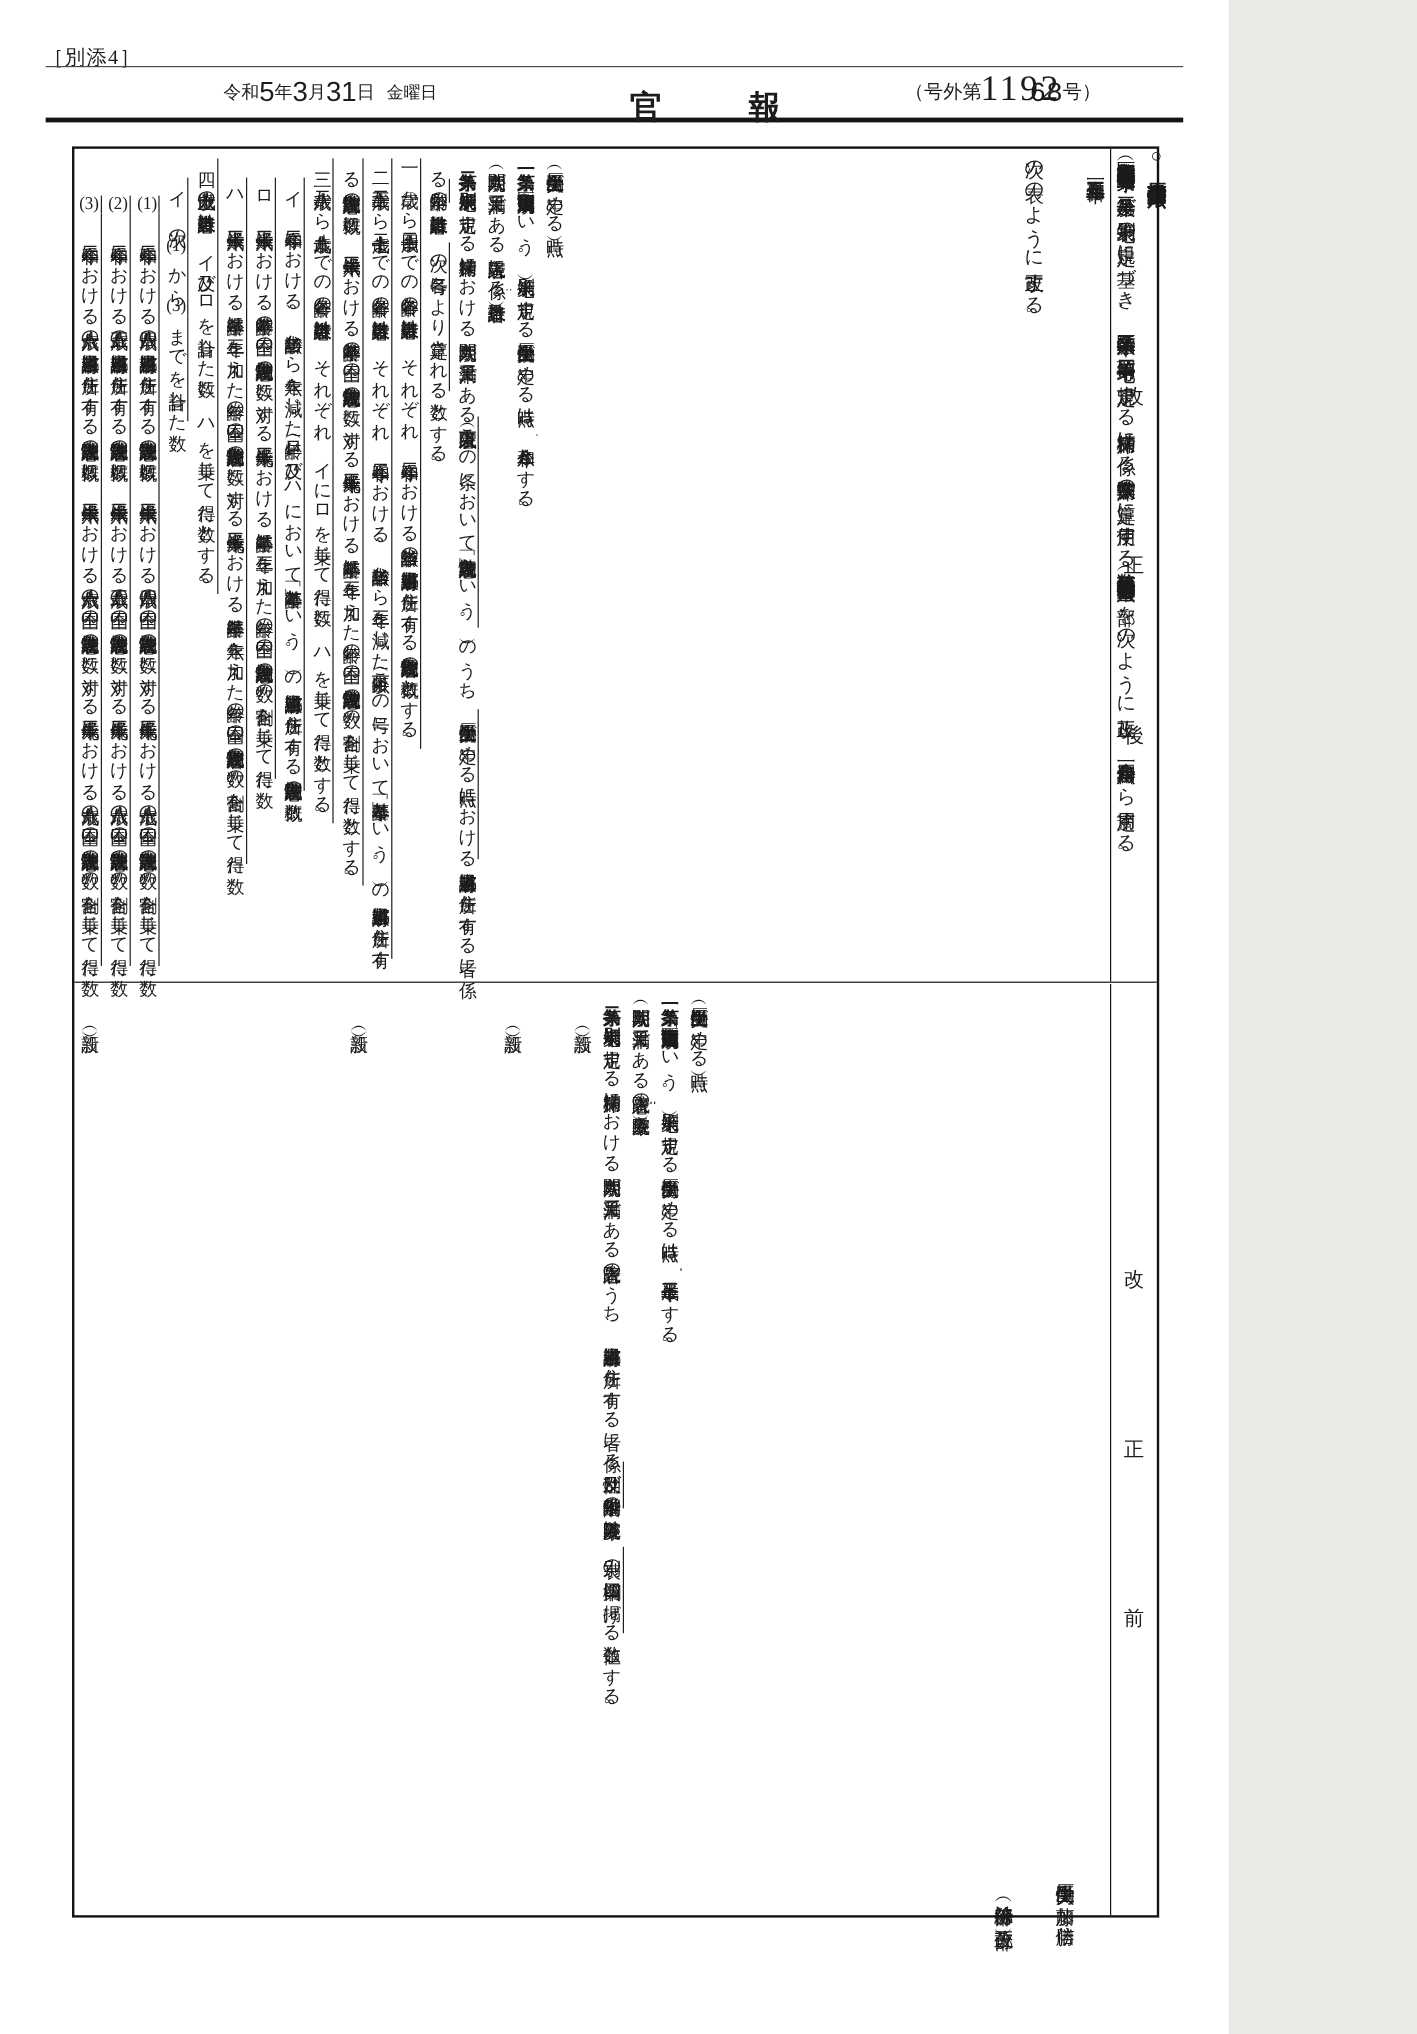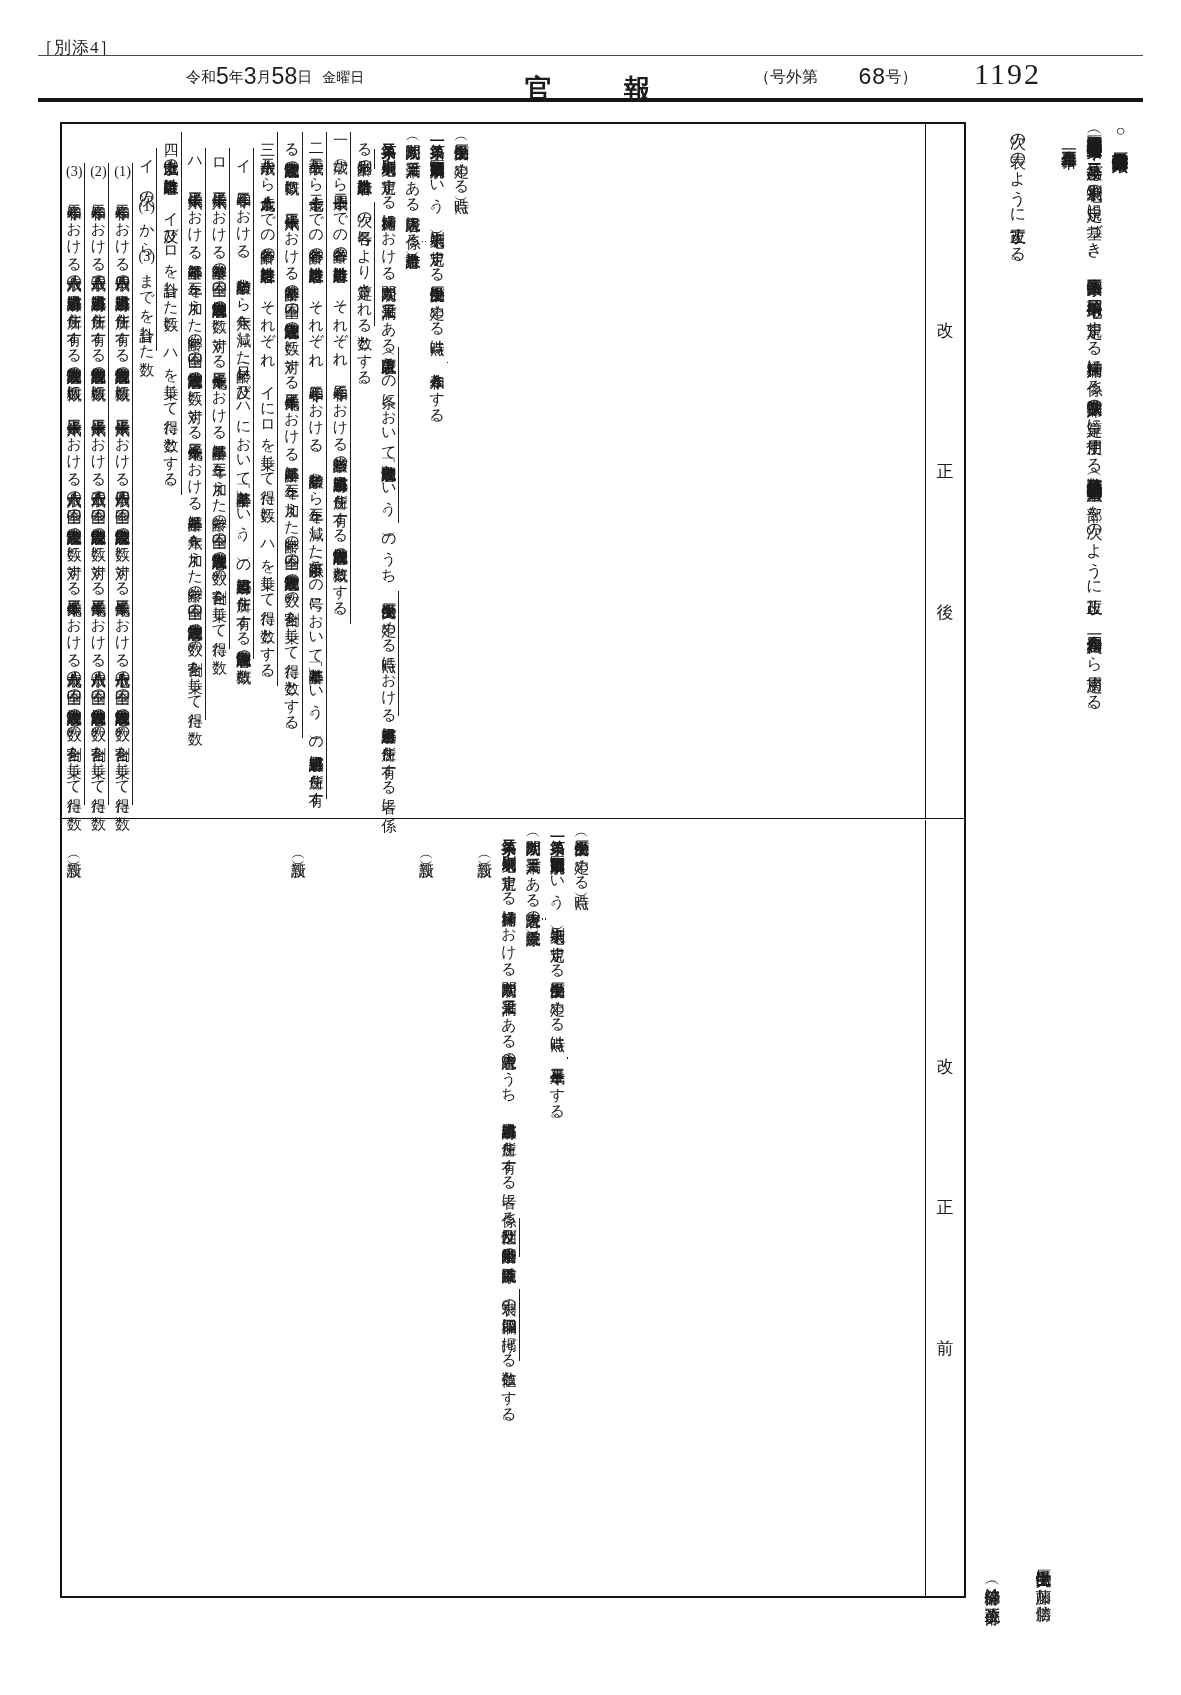--- a/index.html
+++ b/index.html
@@ -1,17 +1,17 @@
 <!DOCTYPE html>
 <html lang="ja"><head>
 <meta charset="utf-8">
 <style>
   html,body { margin:0; padding:0; background:#e9e9e6; }
   .page {
-    position:relative; width:1181px; height:1695px; background:#ffffff;
+    position:relative; width:1024px; height:1695px; background:#ffffff;
     color:#1c1c1c; overflow:hidden;
     font-family:"Liberation Serif","DejaVu Serif",serif;
   }
   .vert { writing-mode:vertical-rl; text-orientation:mixed; line-break:normal; }
 
   
   .attachment { position:absolute; top:36px; left:36px; font-size:17px; letter-spacing:1px; }
   .gz-header {
     position:absolute; top:55px; left:38px; right:38px; height:42px;
     border-top:1px solid #4a4a4a; border-bottom:4px solid #141414;
@@ -61,21 +61,21 @@
   .tcy { text-combine-upright:all; }
 </style>
 </head>
 <body>
 
 <div class="page">
 
   <div class="attachment">［別添4］</div>
 
   <div class="gz-header">
-    <span class="gz-date"><span>令和</span><span class="num">5</span><span>年</span><span class="num">3</span><span>月</span><span class="num">58</span><span>日</span><span class="gz-weekday">金曜日</span></span>
+    <span class="gz-date"><span>令和</span><span class="num">5</span><span>年</span><span class="num">3</span><span>月</span><span class="num">31</span><span>日</span><span class="gz-weekday">金曜日</span></span>
     <span class="gz-title">官報</span>
     <span class="gz-issue"><span>（号外第</span><span class="num">68</span><span>号）</span></span>
     <span class="gz-page">1192</span>
   </div>
 
   <div class="content">
 
     <div class="preamble vert">
       <p class="p-notice">○厚生労働省告示第百五十六号</p>
       <p class="p-body">医療法施行規則（昭和二十三年厚生省令第五十号）第三十条の三十第二号及び別表第七の規定に基づき、医療法第三十条の四第二項第十七号に規定する精神病床に係る基準病床数の算定に使用する数値等（平成十八年厚生労働省告示第百六十一号）の一部を次のように改正し、令和六年四月一日から適用する。</p>

